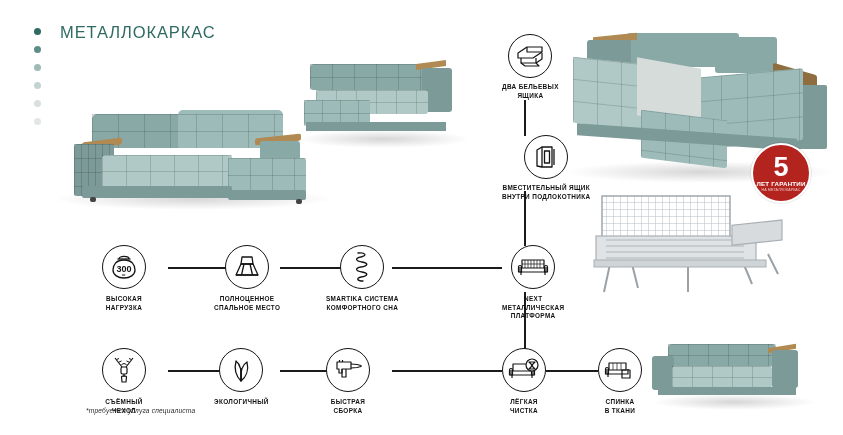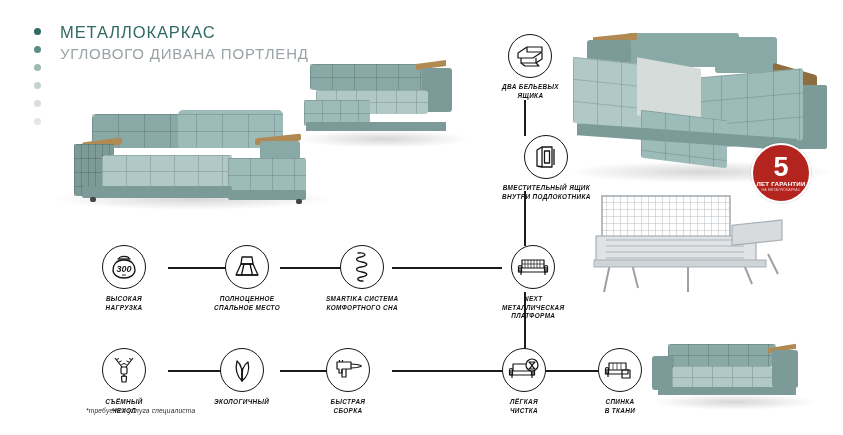--- a/index.html
+++ b/index.html
@@ -83,21 +83,21 @@
   .badge-ribbon {
     position: absolute; left: 742px; top: 150px;
     width: 78px; height: 44px;
     background: #2c2c2c;
     transform: rotate(-18deg);
     border-radius: 3px;
     z-index: -1;
   }
 
   
-  #diagram { position: absolute; left: 0; top: 0; width: 843px; height: 312px; font-style: italic; }
+  #diagram { position: absolute; left: 0; top: 0; width: 843px; height: 312px; }
   .conn { position: absolute; background: #1b1b1b; }
   .conn.h { height: 1.6px; }
   .conn.v { width: 1.6px; }
 
   .node {
     position: absolute;
     display: flex; flex-direction: column; align-items: center;
   }
   .circle {
     width: 44px; height: 44px; border-radius: 50%;
@@ -131,21 +131,20 @@
     <div class="dot" style="background: rgb(47, 106, 99);"></div>
     <div class="dot" style="background: rgb(93, 141, 134);"></div>
     <div class="dot" style="background: rgb(157, 186, 181);"></div>
     <div class="dot" style="background: rgb(195, 211, 209);"></div>
     <div class="dot" style="background: rgb(216, 223, 222);"></div>
     <div class="dot" style="background: rgb(226, 230, 229);"></div>
   </div>
 
   <div class="title-block">
     <div class="title-main">МЕТАЛЛОКАРКАС</div>
-    <div class="title-sub">УГЛОВОГО ДИВАНА ПОРТЛЕНД</div>
   </div>
 
   <div class="photo" id="sofa-main">
     <div class="shadow-soft" style="left:-8px;top:88px;width:282px;height:22px;"></div>
 
     <div class="base fab-d" style="left:32px;top:14px;width:110px;height:34px;border-radius:5px 5px 2px 2px;"></div>
     <div class="base fab" style="left:118px;top:10px;width:105px;height:38px;border-radius:5px 5px 2px 2px;"></div>
     <div class="tuft" style="left:32px;top:14px;width:191px;height:34px;background-size:26px 17px;"></div>
 
     <div class="base wood" style="left:22px;top:40px;width:40px;height:7px;transform:skewY(-7deg);"></div>

